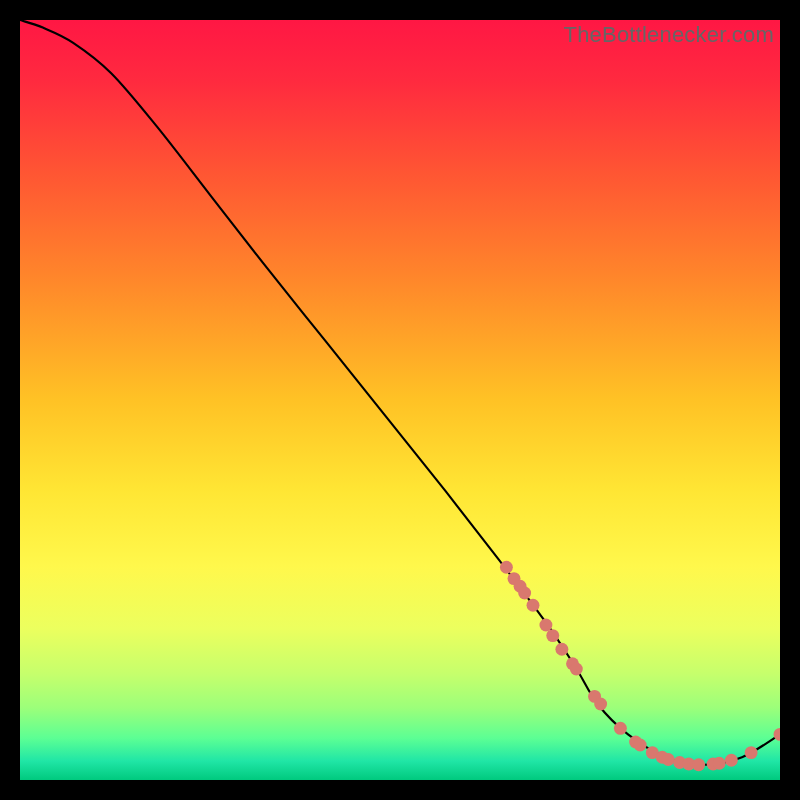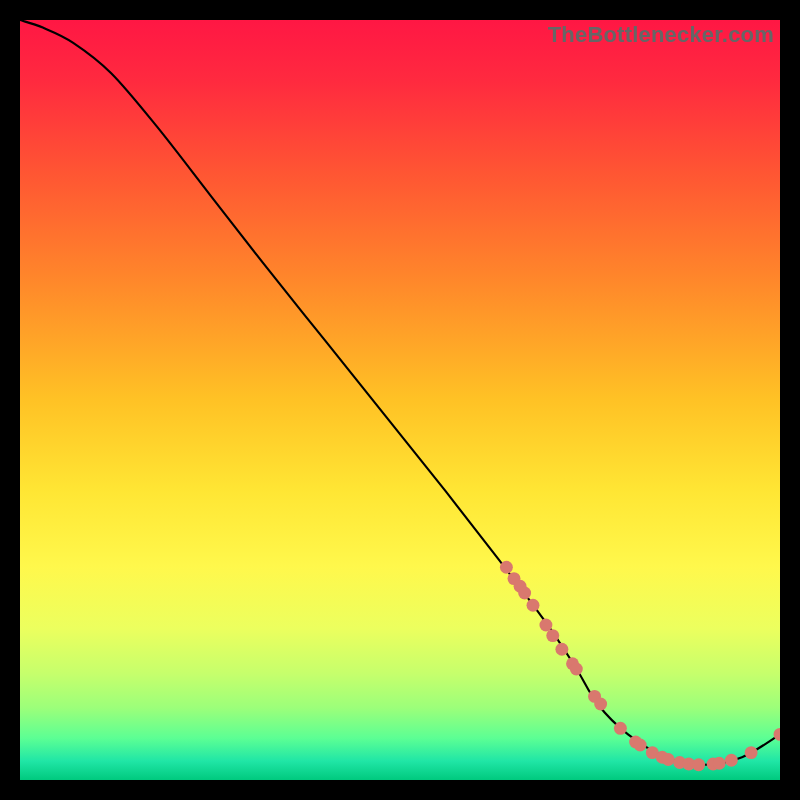--- a/index.html
+++ b/index.html
@@ -22,21 +22,21 @@
     left: 0; top: 0;
     width: 100%;
     height: 100%;
   }
   .watermark {
     position: absolute;
     top: 2px;
     right: 6px;
     font-family: Arial, Helvetica, sans-serif;
     font-size: 22px;
-    font-weight: 700;
+    font-weight: 400;
     color: #666;
     letter-spacing: 0.2px;
     user-select: none;
     text-align: right;
   }
   svg.overlay {
     position: absolute;
     left: 0; top: 0;
     width: 100%;
     height: 100%;

